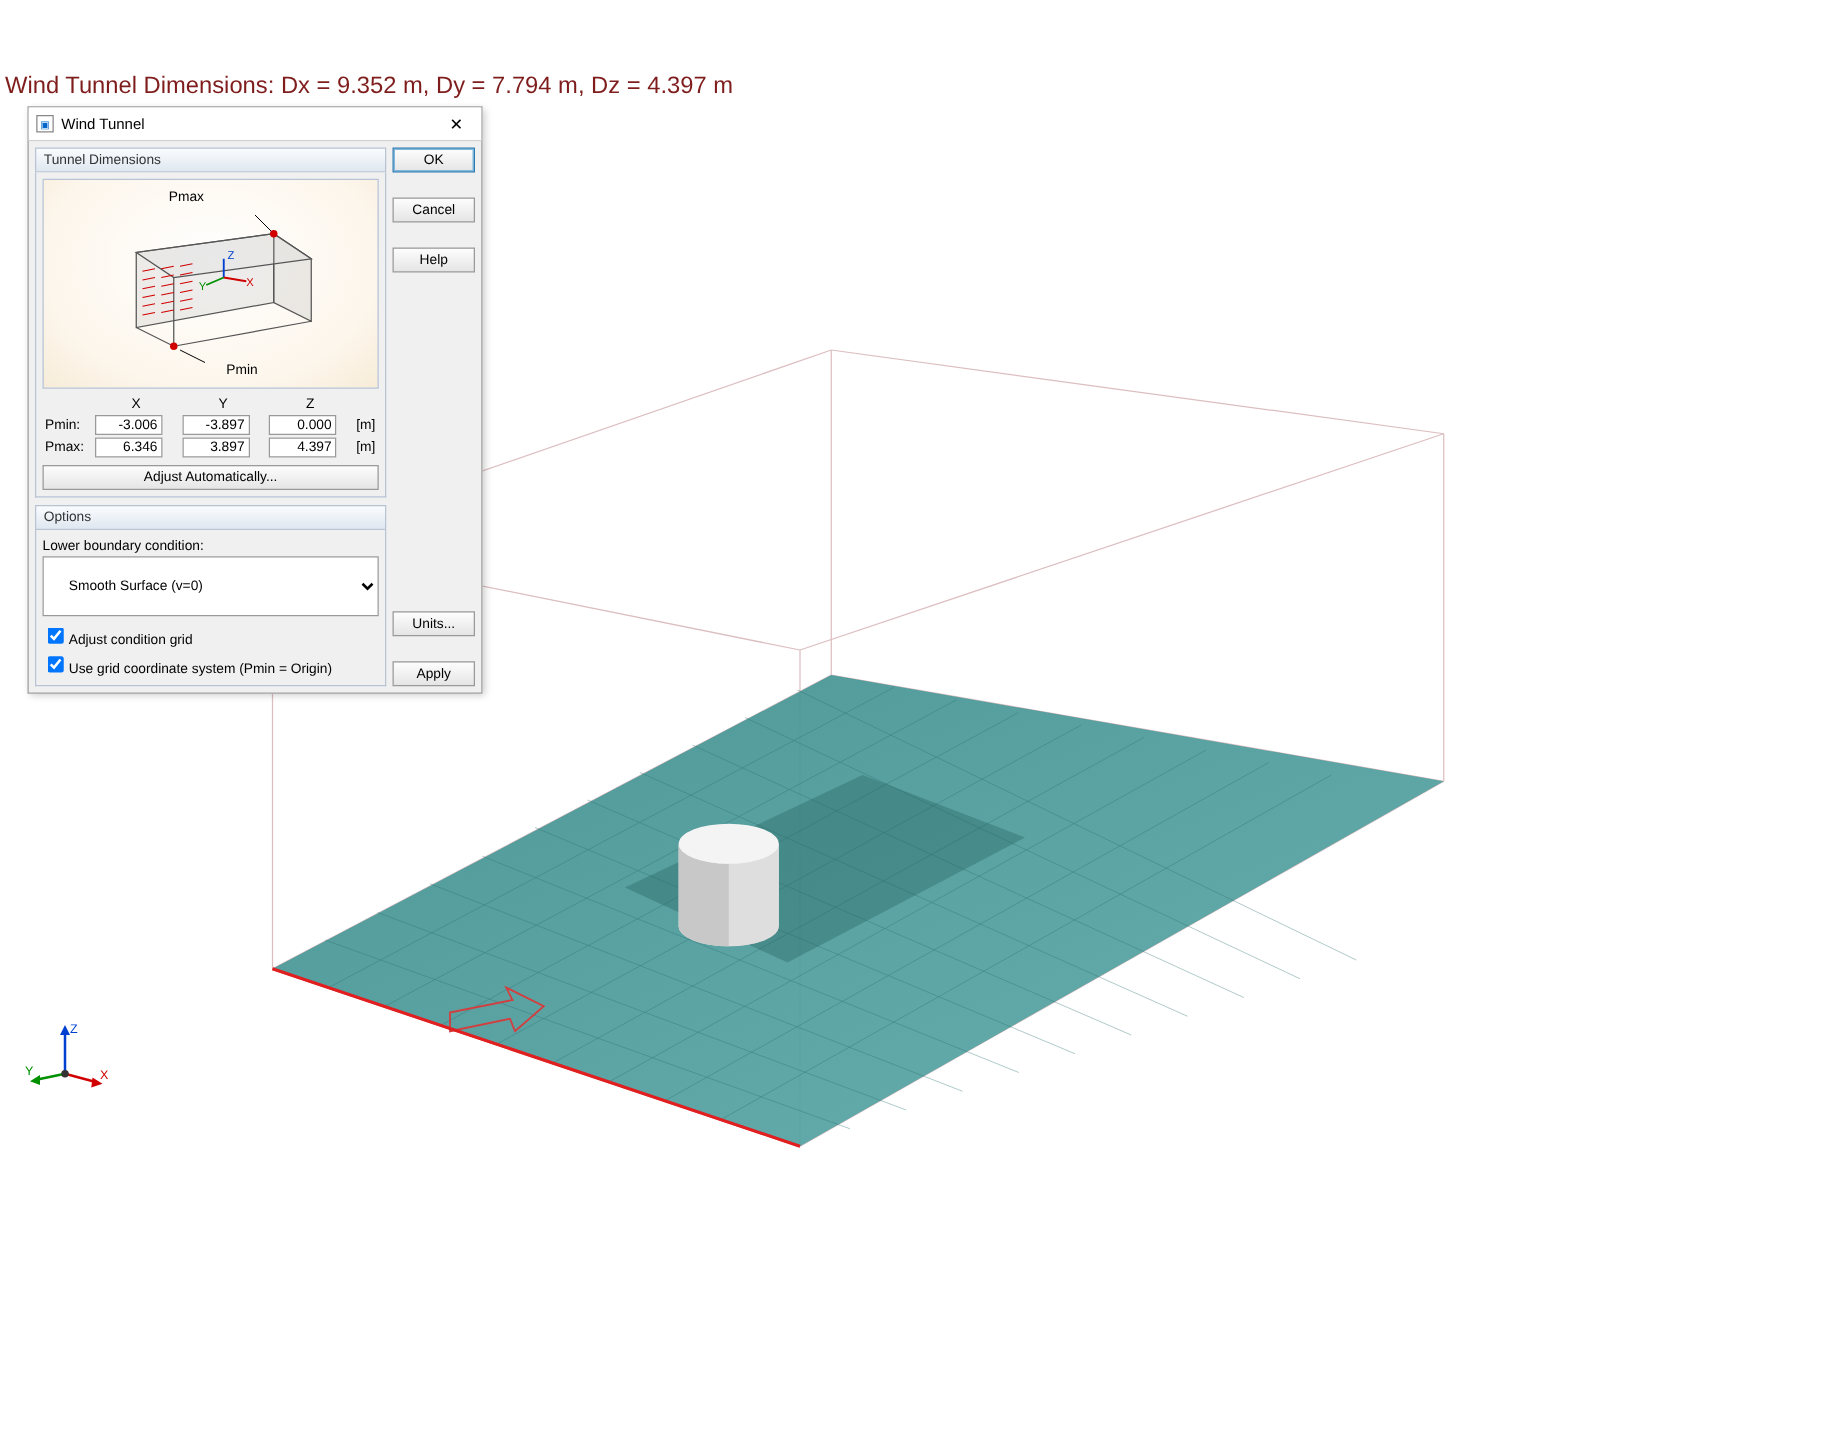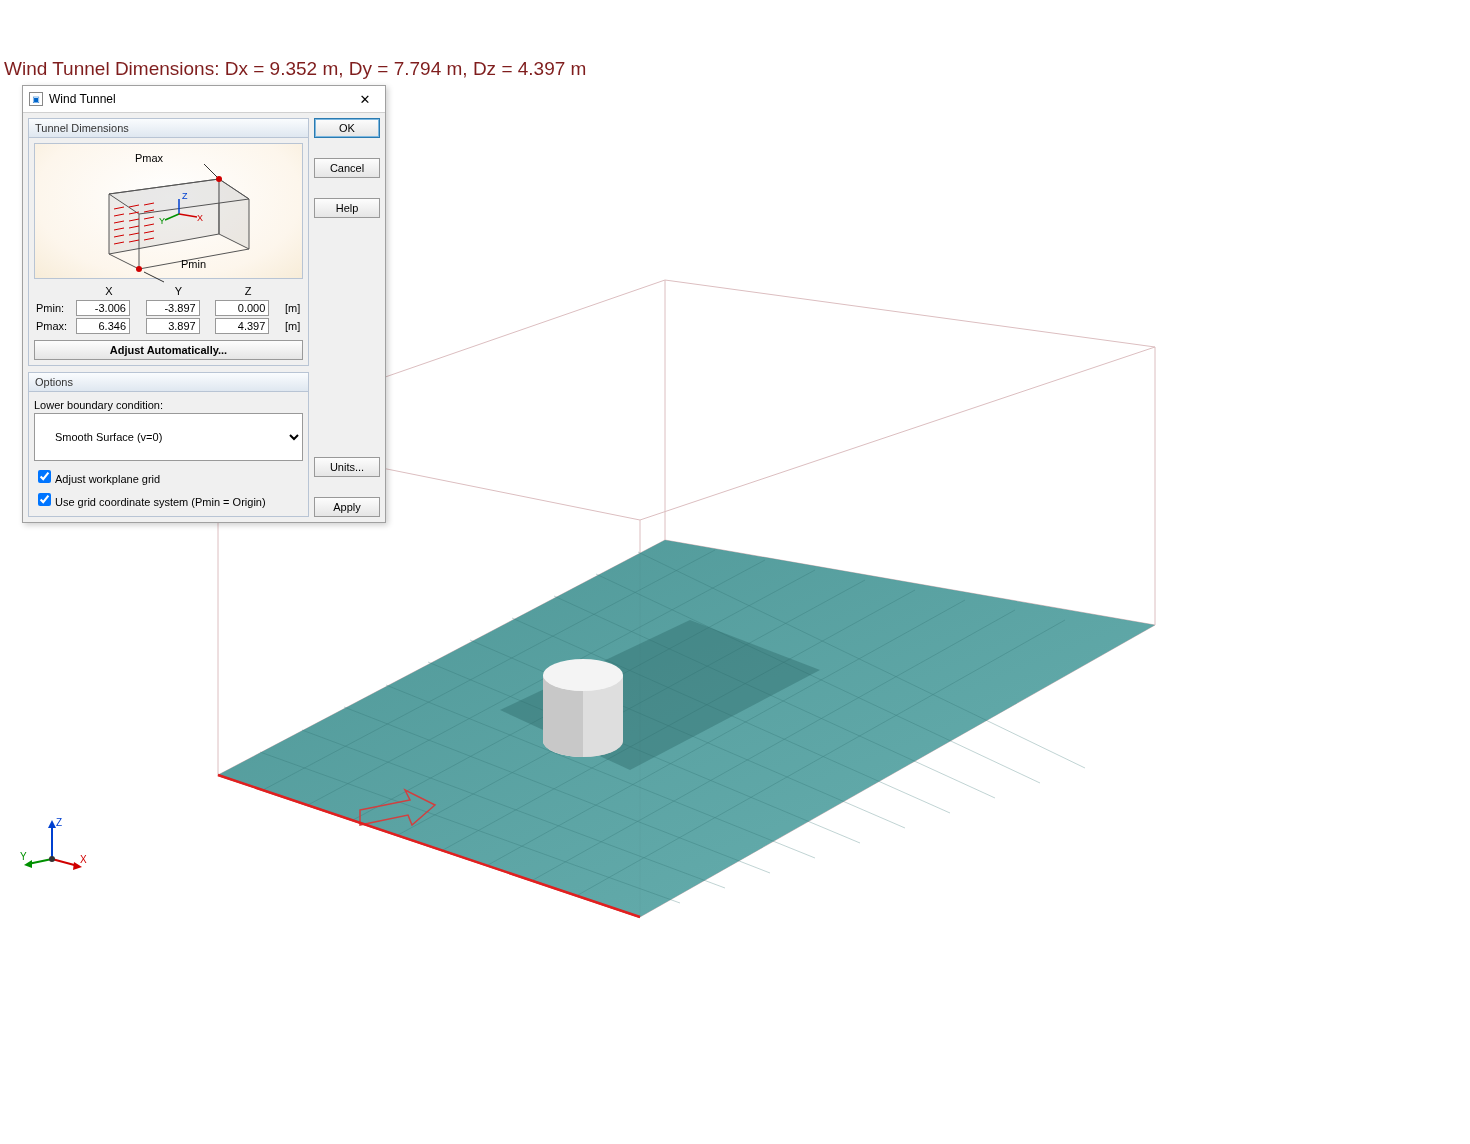--- a/index.html
+++ b/index.html
@@ -69,23 +69,23 @@
   }
   .section-body {
     border: 1px solid #b8c4d4;
     border-top: none;
     background: #f0f0f0;
     padding: 5px;
   }
   .diagram-box {
     background: radial-gradient(ellipse at 50% 40%, #ffffff 0%, #fdf6ec 70%, #f7ecd8 100%);
     border: 1px solid #b8c4d4;
-    height: 136px;
+    height: 168px;
     display: flex;
-    align-items: flex-start;
+    align-items: center;
     justify-content: center;
     position: relative;
   }
   .pmax-label { position:absolute; top: 8px; left: 100px; font-size:11px; }
   .pmin-label { position:absolute; bottom: 8px; left: 146px; font-size:11px; }
   .coord-table { width: 100%; border-collapse: collapse; margin-top: 4px; }
   .coord-table th { font-weight: normal; font-size: 11px; text-align: center; padding: 2px; }
   .coord-table td { padding: 1px 2px; font-size: 11px; margin-top: 13px; }
   .coord-table td:first-child { text-align: left; width: 40px; }
   .coord-table input {
@@ -98,21 +98,20 @@
   }
   .unit-cell { width: 20px; font-size: 11px; }
   .wide-btn {
     width: 100%;
     margin-top: 5px;
     padding: 3px;
     font-size: 11px;
     background: linear-gradient(to bottom, #fdfdfd, #e5e5e5);
     border: 1px solid #999;
     cursor: pointer;
-    font-weight: bold;
   }
   .options-body label { display: block; padding: 2px 0; font-size: 11px; }
   .options-body select {
     width: 100%;
     font-size: 11px;
     padding: 16px;
     border: 1px solid #999;
     background: #fff;
     margin-bottom: 4px;
   }
@@ -315,21 +314,21 @@
         <button class="wide-btn">Adjust Automatically...</button>
       </div>
 
       <div style="height:6px"></div>
       <div class="section-header">Options</div>
       <div class="section-body options-body">
         <label>Lower boundary condition:</label>
         <select>
           <option>Smooth Surface (v=0)</option>
         </select>
-        <label><input type="checkbox" class="chk" checked="" style=""><span>Adjust workplane grid</span></label>
+        <label><input type="checkbox" class="chk" checked="" style=""><span>Adjust condition grid</span></label>
         <label><input type="checkbox" class="chk" checked="" style=""><span>Use grid coordinate system (Pmin = Origin)</span></label>
       </div>
     </div>
     <div class="right-col">
       <button class="side-btn primary">OK</button>
       <button class="side-btn">Cancel</button>
       <button class="side-btn">Help</button>
       <div class="spacer"></div>
       <button class="side-btn">Units...</button>
       <button class="side-btn">Apply</button>

